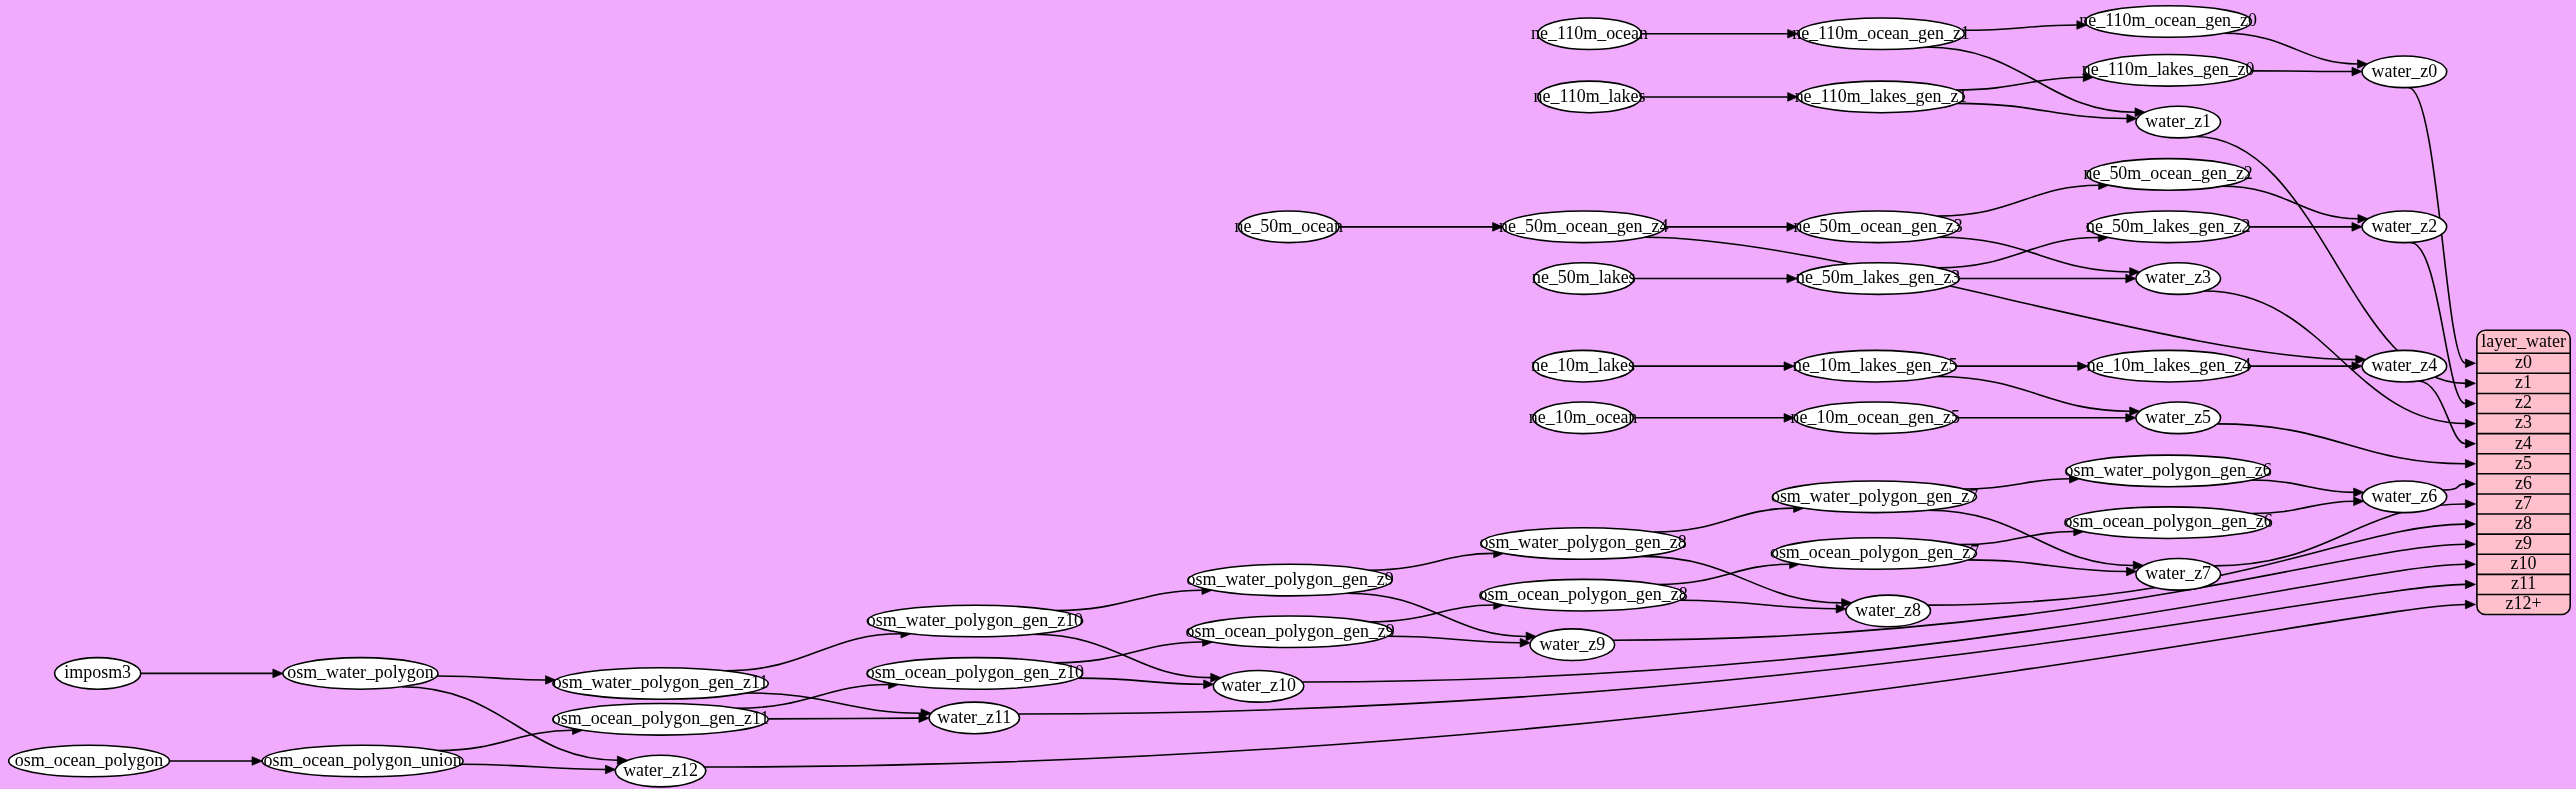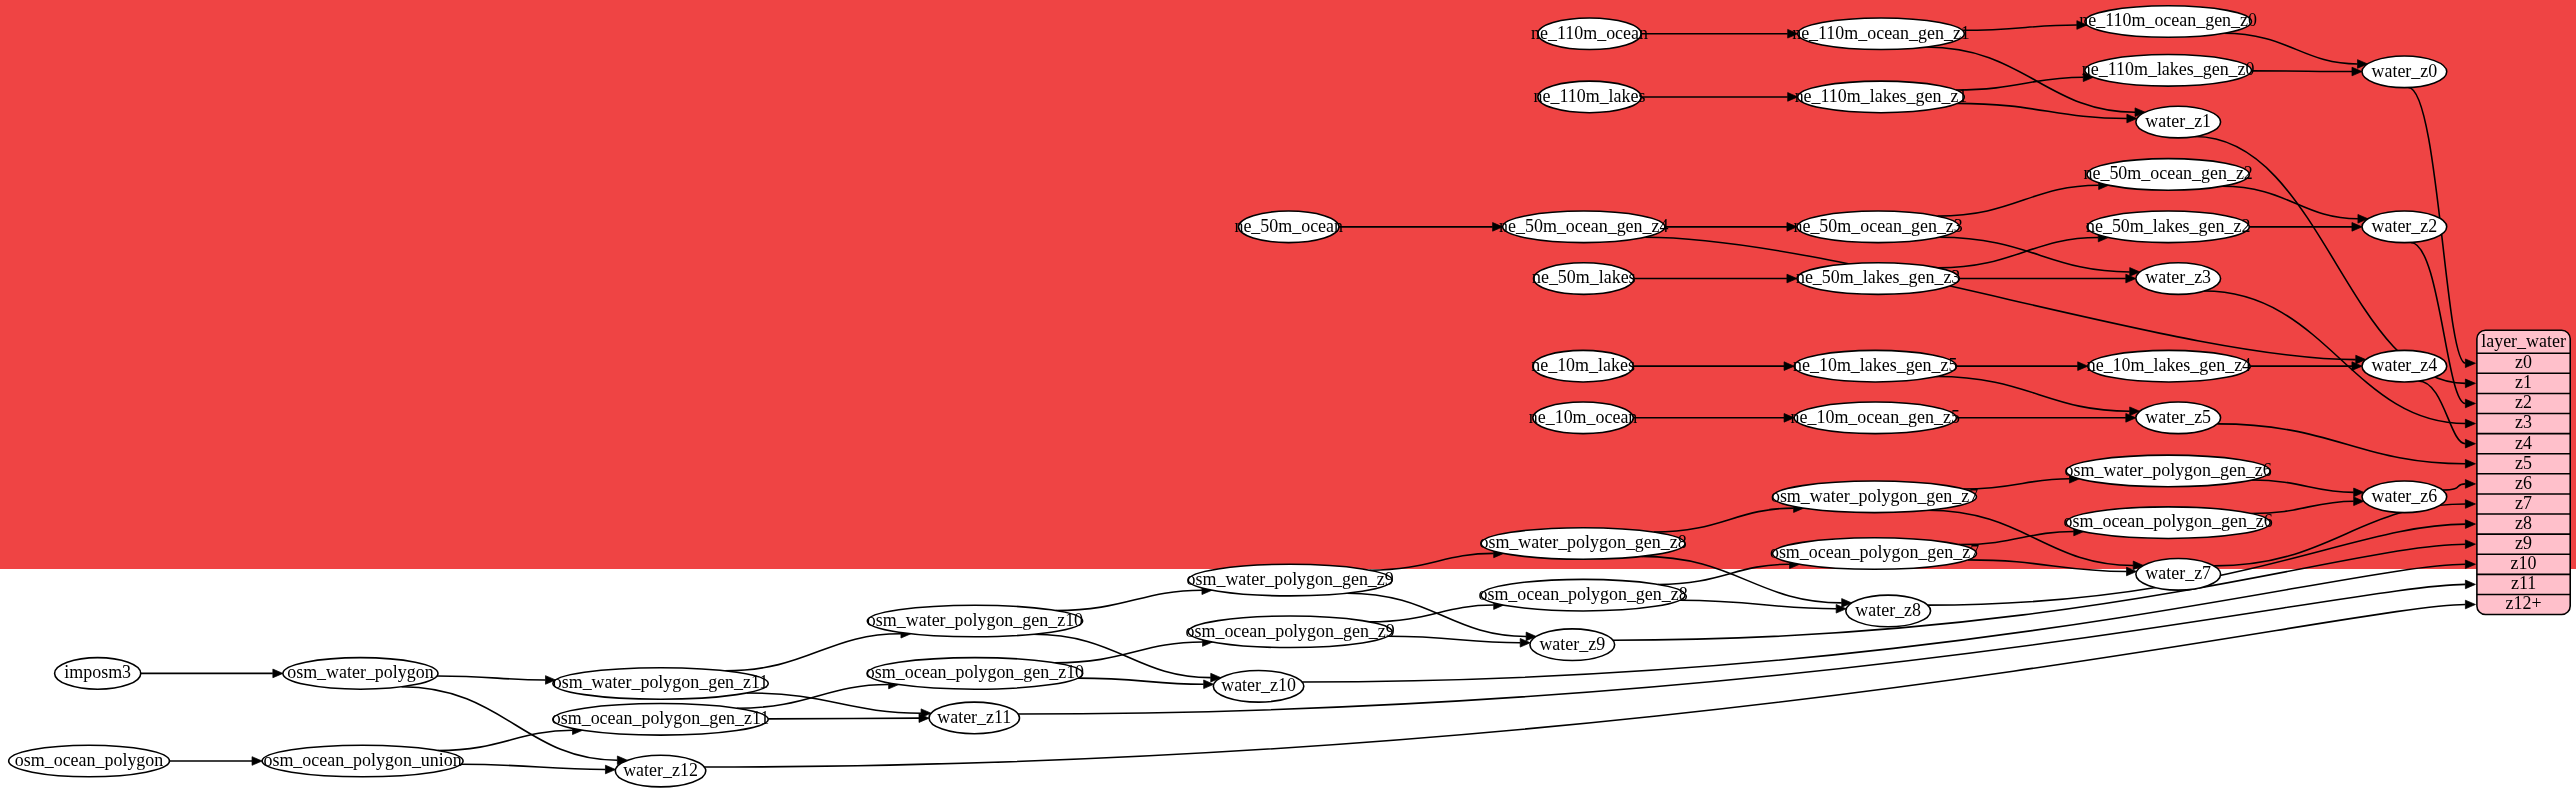--- a/index.html
+++ b/index.html
@@ -9,22 +9,22 @@
   }
   body {
     width: 2576px;
     height: 789px;
     overflow: hidden;
     font-family: "Liberation Serif", serif;
   }
   #canvas {
     position: relative;
     width: 2576px;
-    height: 569px;
-    background: #ef4444;
+    height: 789px;
+    background: #f0abfc;
   }
   svg#graph {
     position: absolute;
     top: 0;
     left: 0;
     width: 2576px;
     height: 789px;
     display: block;
   }
   .node-ellipse {

